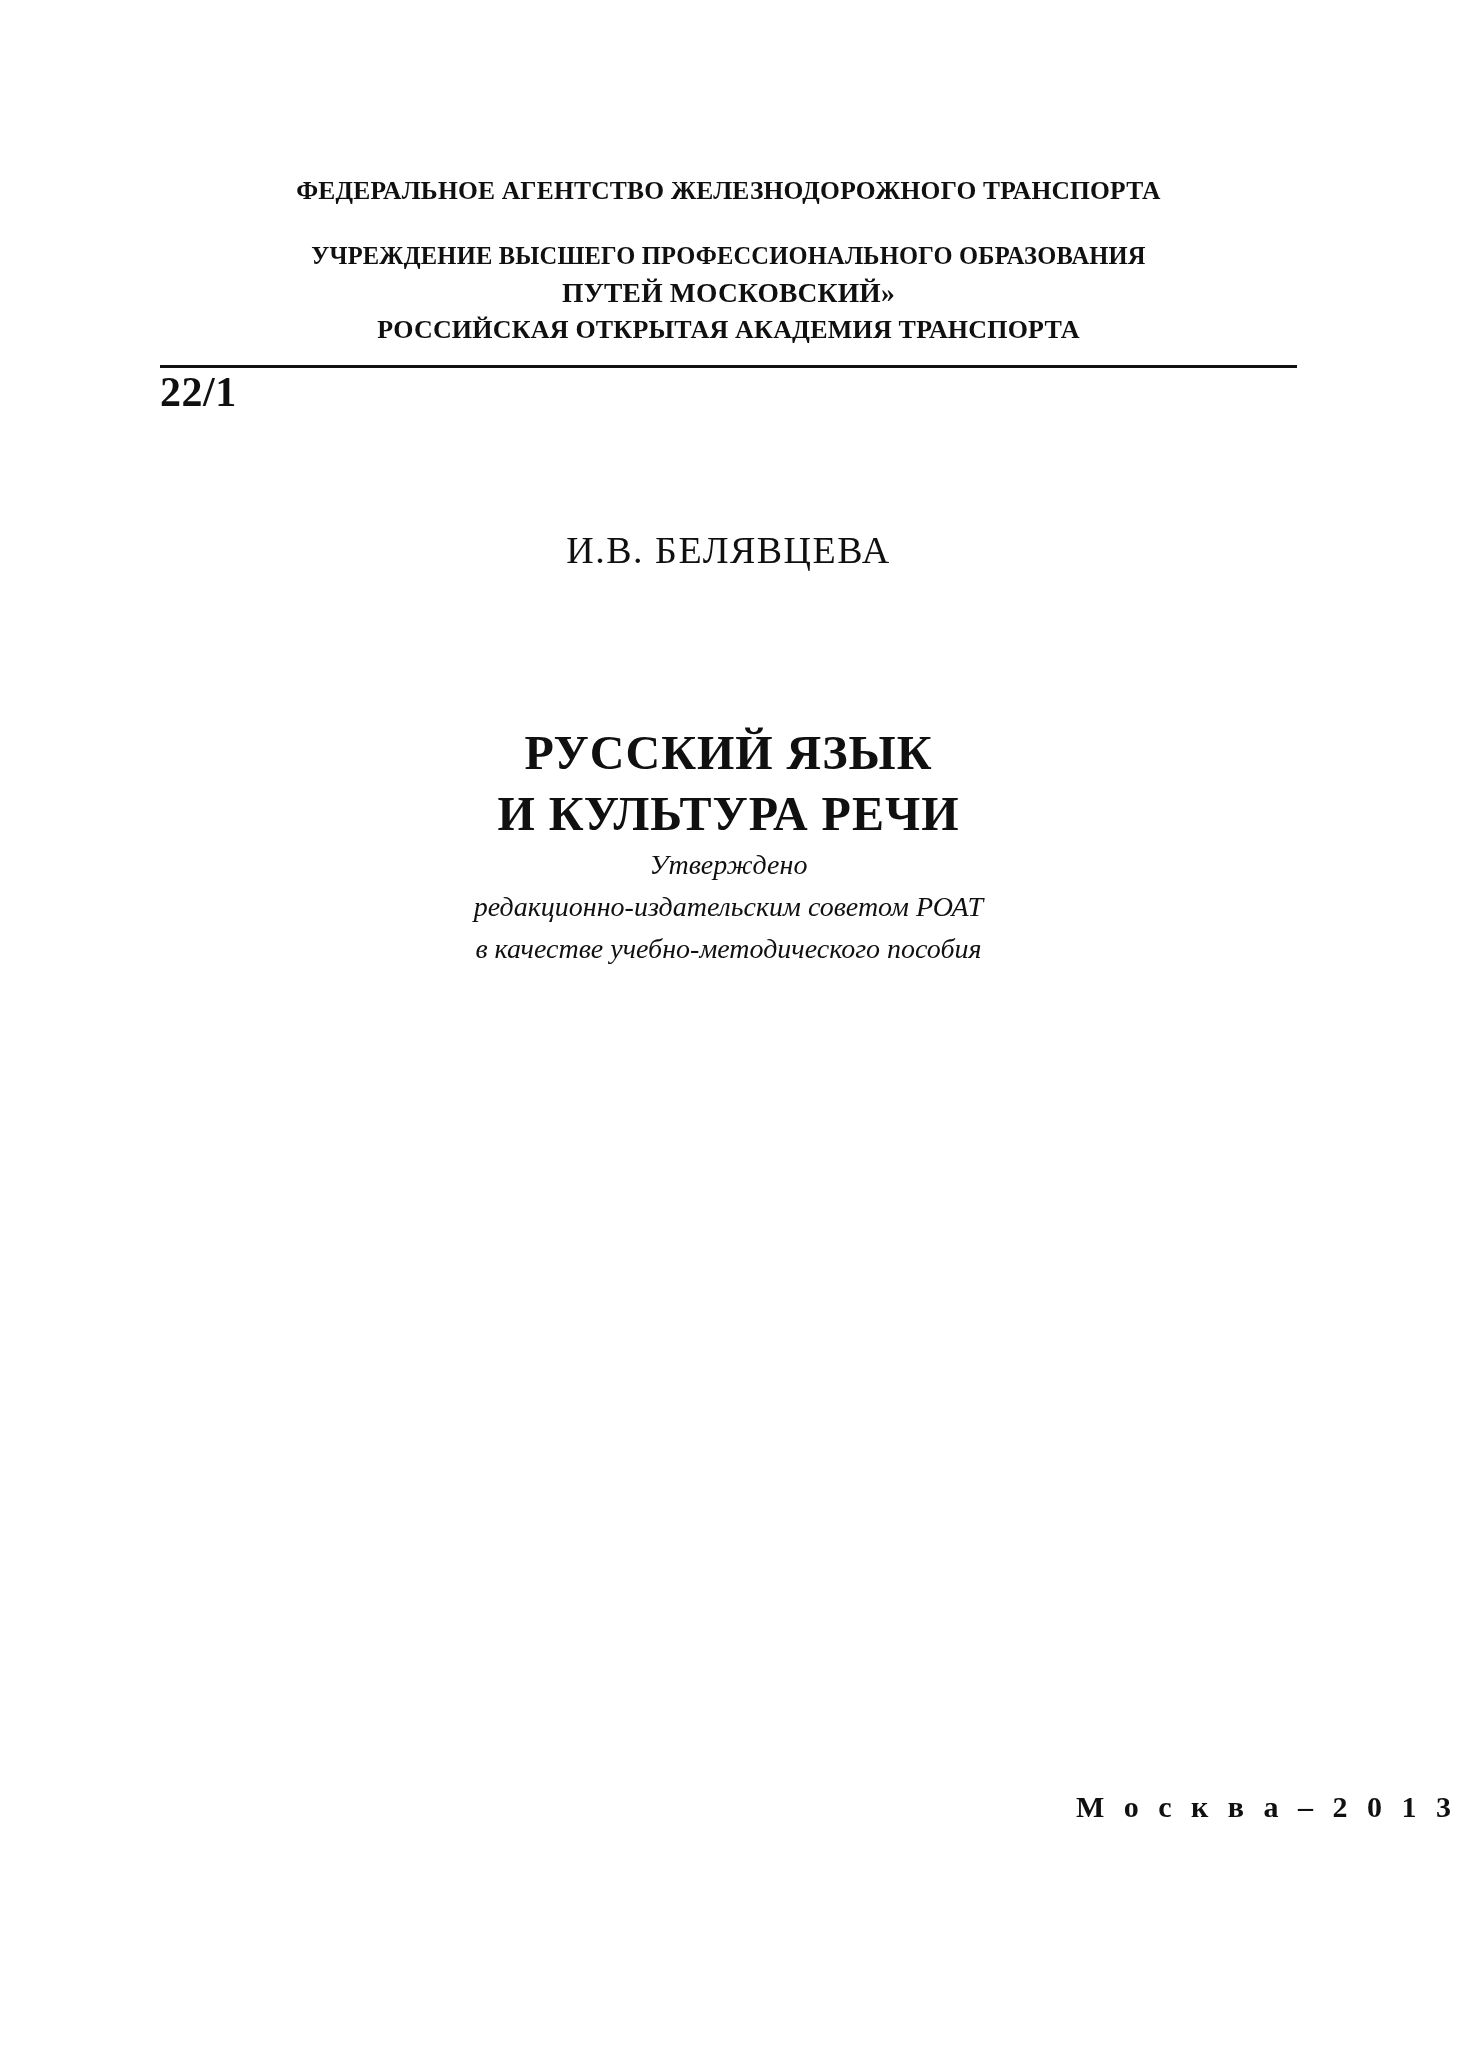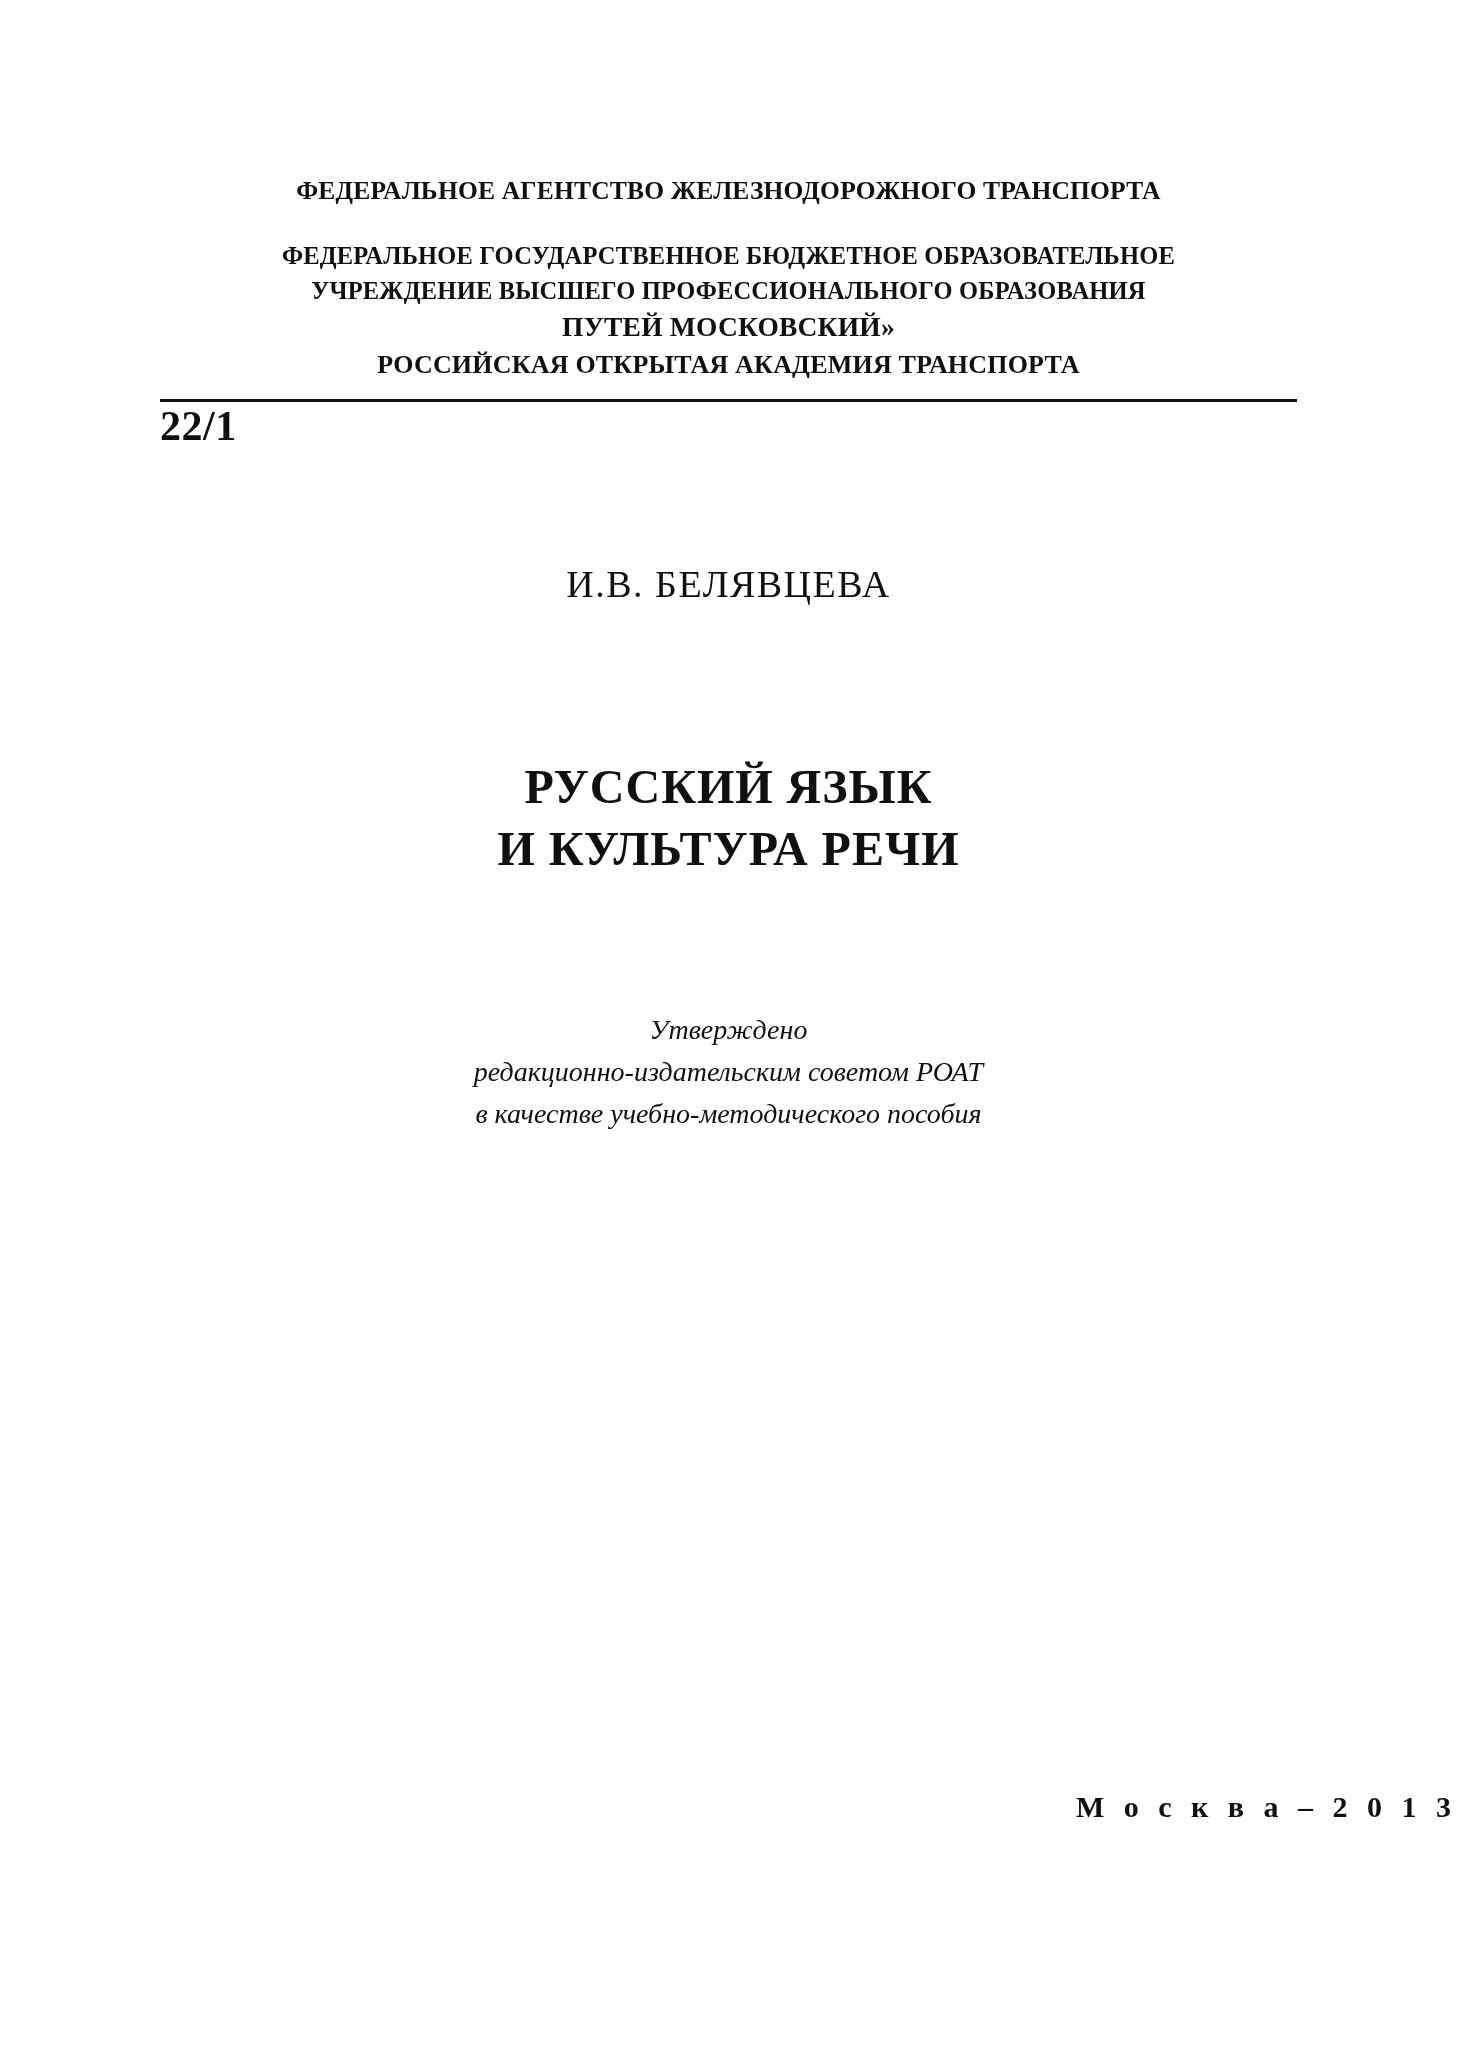--- a/index.html
+++ b/index.html
@@ -73,21 +73,20 @@
     font-weight: bold;
     line-height: 1.28;
     letter-spacing: 1px;
     margin-top: 150px;
   }
   .approval {
     text-align: center;
     font-style: italic;
     font-size: 28px;
     line-height: 1.5;
-    margin-top: 130px;
   }
   .imprint {
     position: absolute;
     left: 0;
     right: 0;
     top: 1790px;
     text-align: right;
     font-size: 30px;
     font-weight: bold;
     letter-spacing: 6px;
@@ -95,21 +94,20 @@
 </style>
 </head>
 <body>
 
 <div class="page">
 
   <div class="content">
 
     <div class="org-block">
       <div class="org-line-1">ФЕДЕРАЛЬНОЕ АГЕНТСТВО ЖЕЛЕЗНОДОРОЖНОГО ТРАНСПОРТА</div>
-      <div class="org-line-2">ФЕДЕРАЛЬНОЕ ГОСУДАРСТВЕННОЕ БЮДЖЕТНОЕ ОБРАЗОВАТЕЛЬНОЕ</div>
       <div class="org-line-2">УЧРЕЖДЕНИЕ ВЫСШЕГО ПРОФЕССИОНАЛЬНОГО ОБРАЗОВАНИЯ</div>
       <div class="org-line-3">ПУТЕЙ МОСКОВСКИЙ»</div>
       <div class="org-line-4">РОССИЙСКАЯ ОТКРЫТАЯ АКАДЕМИЯ ТРАНСПОРТА</div>
     </div>
 
     <hr class="rule">
 
     <div class="code">22/1</div>
 
     <div class="author">И.В. БЕЛЯВЦЕВА</div>

